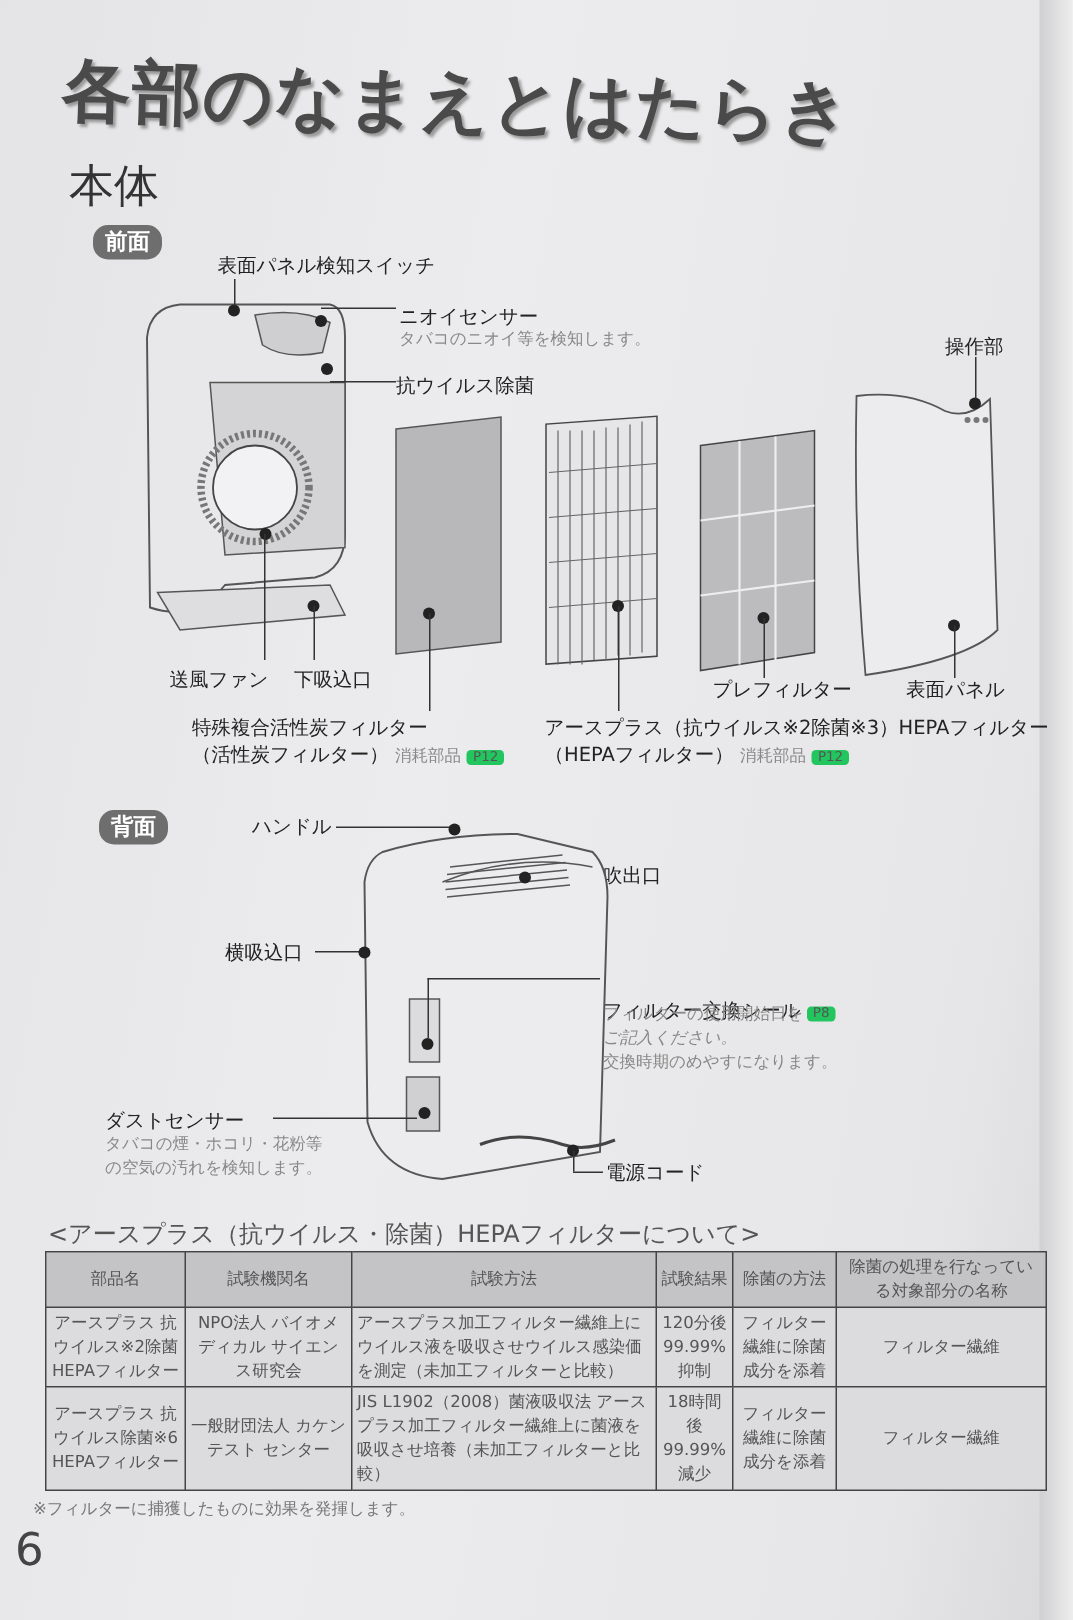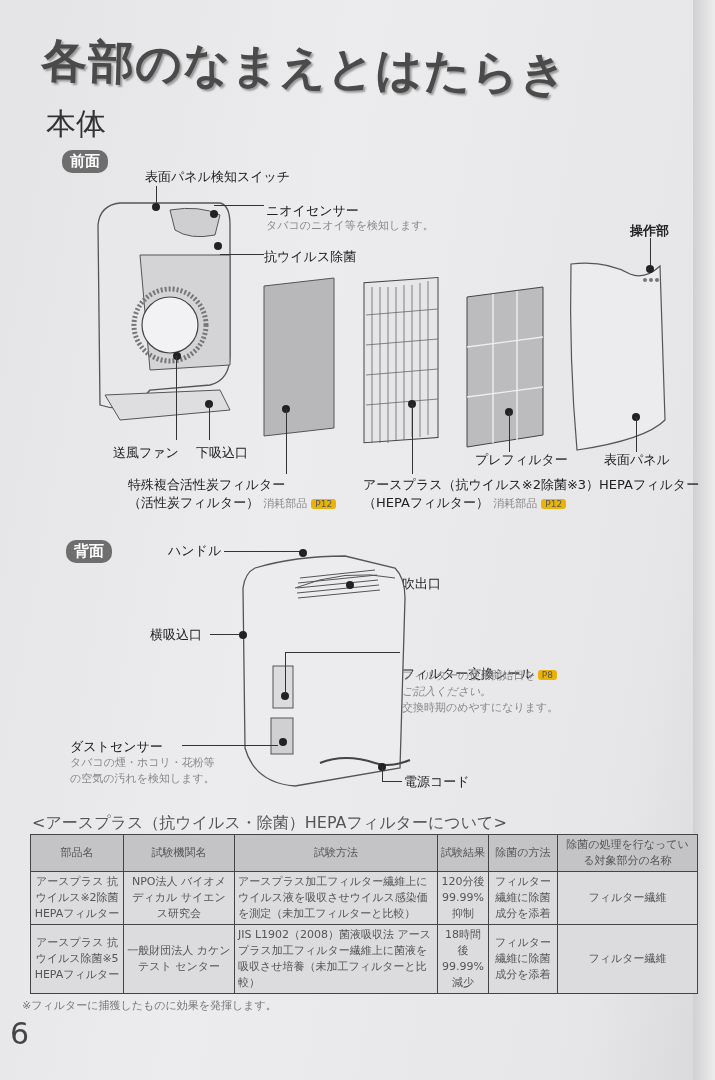--- a/index.html
+++ b/index.html
@@ -11,21 +11,21 @@
   .page-edge { position: absolute; right: 0; top: 0; width: 22px; height: 1080px;
     background: linear-gradient(90deg, #d0d0d2, #ededee); }
   .abs { position: absolute; }
   .title { left: 42px; top: 30px; font-size: 46px; font-weight: bold; color: #4a4a4a;
     letter-spacing: 1px; text-shadow: 2px 2px 2px #999; transform: rotate(1.5deg); transform-origin: left top; }
   .subtitle { left: 46px; top: 104px; font-size: 30px; color: #333; }
   .pill { background: #6e6e6e; color: #fff; border-radius: 10px; font-size: 15px; font-weight: bold;
     padding: 2px 8px; }
   .label { font-size: 13px; color: #222; white-space: nowrap; }
   .note { font-size: 11px; color: #888; white-space: nowrap; line-height: 16px; }
-  .tag { background: #eab308; color: #555; font-size: 9px; padding: 0 4px; border-radius: 3px; margin-left: 4px; }
+  .tag { background: #22c55e; color: #555; font-size: 9px; padding: 0 4px; border-radius: 3px; margin-left: 4px; }
   .dot { width: 8px; height: 8px; background: #222; border-radius: 50%; position: absolute; }
   .line { position: absolute; background: #333; }
   svg { position: absolute; overflow: visible; }
   table.spec { position: absolute; left: 30px; top: 834px; width: 668px; border-collapse: collapse;
     font-size: 11px; color: #555; }
   table.spec th, table.spec td { border: 1px solid #444; text-align: center; padding: 2px 3px; line-height: 16px; }
   table.spec th { background: #c4c4c6; font-weight: normal; height: 30px; }
   table.spec td { background: #dcdcde; }
   table.spec td.left { text-align: left; }
   .pagenum { left: 10px; top: 1016px; font-size: 30px; color: #444; }
@@ -37,21 +37,21 @@
 
 <div class="abs title">各部のなまえとはたらき</div>
 <div class="abs subtitle">本体</div>
 
 <div class="abs pill" style="left:62px;top:150px;">前面</div>
 
 <div class="abs label" style="left:145px;top:168px;">表面パネル検知スイッチ</div>
 <div class="abs label" style="left:266px;top:202px;">ニオイセンサー</div>
 <div class="abs note" style="left:266px;top:218px;">タバコのニオイ等を検知します。</div>
 <div class="abs label" style="left:264px;top:248px;">抗ウイルス除菌</div>
-<div class="abs label" style="left:630px;top:222px;font-weight:bold;">操作部</div>
+<div class="abs label" style="left:630px;top:222px;">操作部</div>
 
 <svg style="left:90px;top:195px;" width="160" height="240">
   <path d="M30 8 L130 8 Q140 10 140 30 L140 160 Q140 185 120 190 L60 195 Q40 220 10 210 L8 30 Q10 10 30 8 Z" fill="#e8e8ea" stroke="#555" stroke-width="1.3"></path>
   <path d="M50 60 L140 60 L140 170 L60 175 Z" fill="#d4d4d6" stroke="#555" stroke-width="1"></path>
   <circle cx="80" cy="130" r="28" fill="#f2f2f4" stroke="#444" stroke-width="1.2"></circle>
   <circle cx="80" cy="130" r="36" fill="none" stroke="#777" stroke-width="5" stroke-dasharray="2 2"></circle>
   <path d="M80 15 Q110 10 130 20 L125 40 Q100 45 85 35 Z" fill="#cfcfd1" stroke="#555"></path>
   <path d="M15 200 L130 195 L140 215 L30 225 Z" fill="#dedee0" stroke="#555"></path>
 </svg>
 <div class="dot" style="left:152px;top:203px;"></div>
@@ -191,21 +191,21 @@
   <tbody>
     <tr>
       <td>アースプラス 抗ウイルス※2除菌 HEPAフィルター</td>
       <td>NPO法人 バイオメディカル サイエンス研究会</td>
       <td class="left">アースプラス加工フィルター繊維上にウイルス液を吸収させウイルス感染価を測定（未加工フィルターと比較）</td>
       <td>120分後 99.99% 抑制</td>
       <td>フィルター繊維に除菌成分を添着</td>
       <td>フィルター繊維</td>
     </tr>
     <tr>
-      <td>アースプラス 抗ウイルス除菌※5 HEPAフィルター</td>
+      <td>アースプラス 抗ウイルス除菌※6 HEPAフィルター</td>
       <td>一般財団法人 カケンテスト センター</td>
       <td class="left">JIS L1902（2008）菌液吸収法 アースプラス加工フィルター繊維上に菌液を吸収させ培養（未加工フィルターと比較）</td>
       <td>18時間後 99.99% 減少</td>
       <td>フィルター繊維に除菌成分を添着</td>
       <td>フィルター繊維</td>
     </tr>
   </tbody>
 </table>
 <div class="abs" style="left:22px;top:998px;font-size:11px;color:#777;">※フィルターに捕獲したものに効果を発揮します。</div>
 

